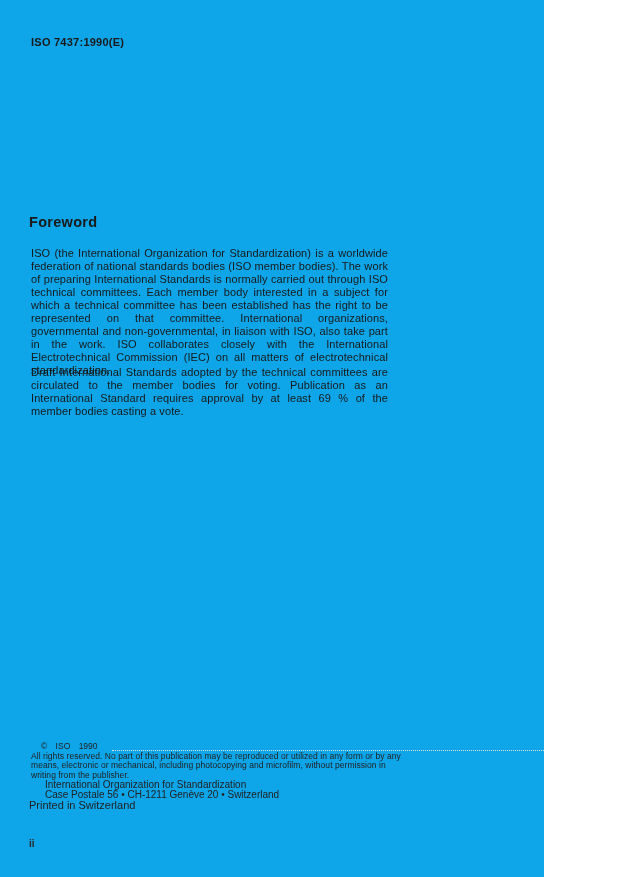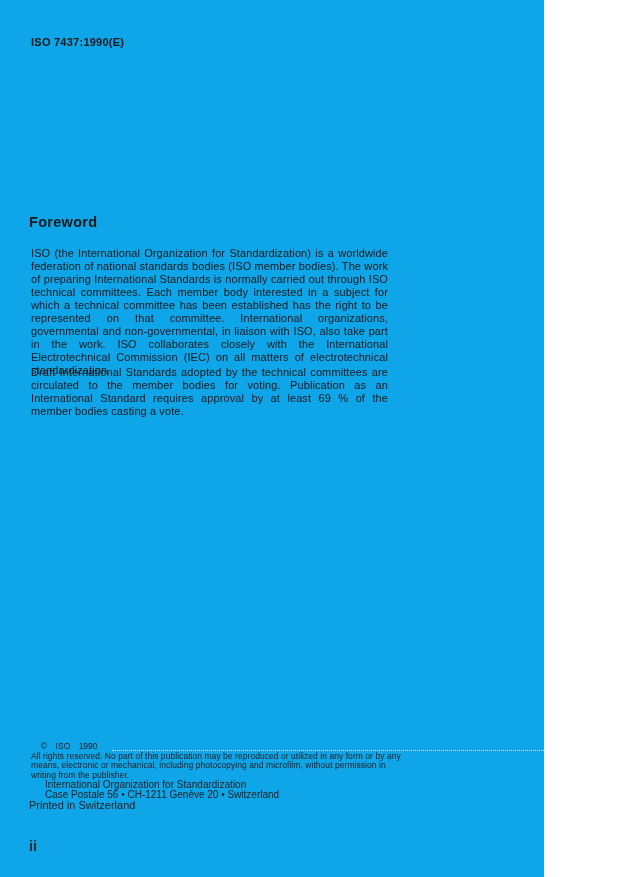--- a/index.html
+++ b/index.html
@@ -89,21 +89,21 @@
     position: absolute;
     left: 29px;
     top: 799px;
     font-size: 11px;
     color: #222222;
   }
   .page-number {
     position: absolute;
     left: 29px;
     top: 838px;
-    font-size: 14px;
+    font-size: 10px;
     font-weight: 700;
     color: #2a2a2a;
   }
 </style>
 </head>
 <body>
 
 <div class="page">
 
   <div class="doc-ref">ISO 7437:1990(E)</div>

